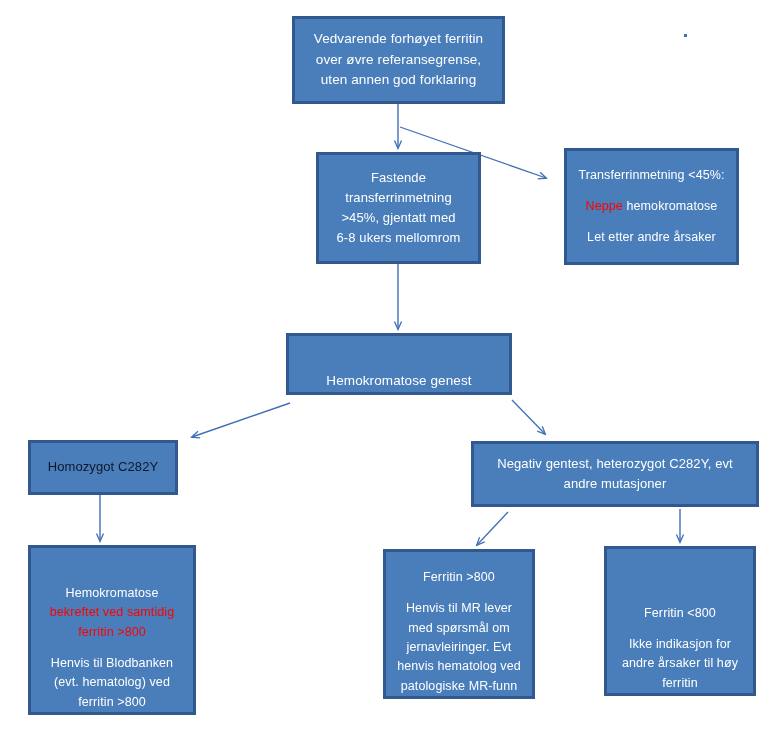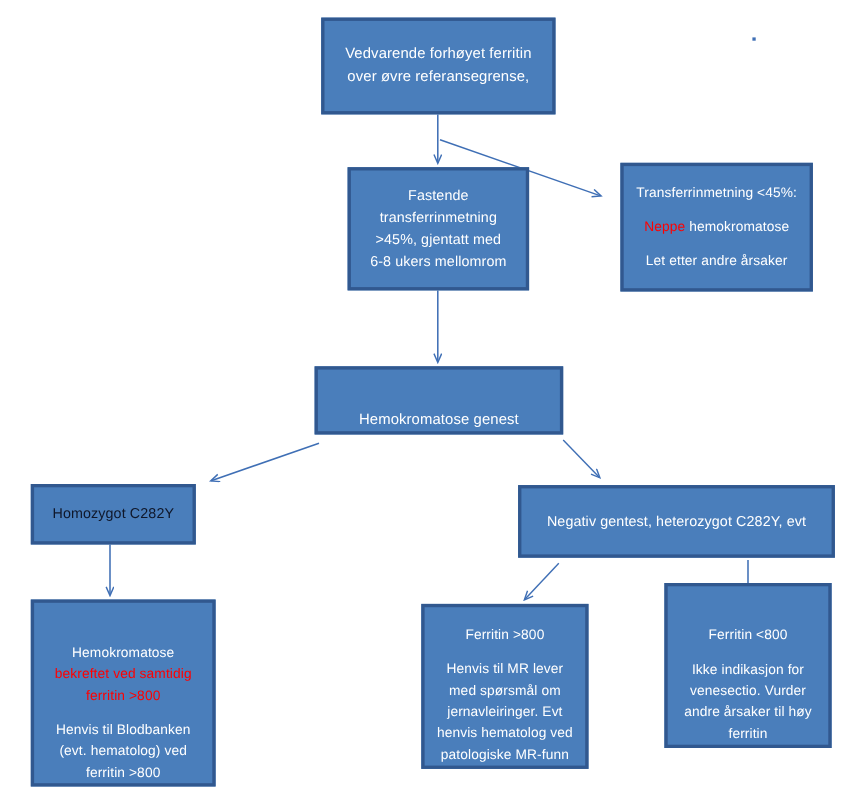--- a/index.html
+++ b/index.html
@@ -89,20 +89,21 @@
 
     <path d="M680,509 L680,542" stroke="#3f6fb5" stroke-width="1.4" fill="none" marker-end="url(#ah)"></path>
   </svg>
 
   <div class="dot" style="left:684px; top:34px;"></div>
 
   <div id="nodes-host">
       <div class="node" style="left: 292px; top: 16px; width: 213px; height: 88px; font-size: 13.5px; background: rgb(74, 126, 187); border-color: rgb(49, 88, 143); color: rgb(255, 255, 255);">
         <span class="line">Vedvarende forhøyet ferritin</span>
         <span class="line">over øvre referansegrense,</span>
+        <span class="line">uten annen god forklaring</span>
       </div>
       <div class="node" style="left: 316px; top: 152px; width: 165px; height: 112px; font-size: 13px; background: rgb(74, 126, 187); border-color: rgb(49, 88, 143); color: rgb(255, 255, 255);">
         <span class="line">Fastende</span>
         <span class="line">transferrinmetning</span>
         <span class="line">&gt;45%, gjentatt med</span>
         <span class="line">6-8 ukers mellomrom</span>
       </div>
       <div class="node" style="left: 564px; top: 148px; width: 175px; height: 117px; font-size: 12.5px; background: rgb(74, 126, 187); border-color: rgb(49, 88, 143); color: rgb(255, 255, 255);">
         <span class="line">Transferrinmetning &lt;45%:</span>
         <span class="blank"></span>
@@ -111,41 +112,41 @@
         <span class="line">Let etter andre årsaker</span>
       </div>
       <div class="node top-align" style="left: 286px; top: 333px; width: 226px; height: 62px; font-size: 13.5px; background: rgb(74, 126, 187); border-color: rgb(49, 88, 143); color: rgb(255, 255, 255); padding-top: 10px;">
         <span class="line">Hemokromatose genest</span>
       </div>
       <div class="node" style="left: 28px; top: 440px; width: 150px; height: 55px; font-size: 13px; background: rgb(74, 126, 187); border-color: rgb(49, 88, 143); color: #0f172a;">
         <span class="line">Homozygot C282Y</span>
       </div>
       <div class="node" style="left: 471px; top: 441px; width: 288px; height: 66px; font-size: 13px; background: rgb(74, 126, 187); border-color: rgb(49, 88, 143); color: rgb(255, 255, 255);">
         <span class="line">Negativ gentest, heterozygot C282Y, evt</span>
+        <span class="line">andre mutasjoner</span>
       </div>
       <div class="node top-align" style="left: 28px; top: 545px; width: 168px; height: 170px; font-size: 12.5px; background: rgb(74, 126, 187); border-color: rgb(49, 88, 143); color: rgb(255, 255, 255); padding-top: 10px;">
         <span class="line">Hemokromatose</span>
         <span class="line red">bekreftet ved samtidig</span>
         <span class="line red">ferritin &gt;800</span>
         <span class="blank"></span>
         <span class="line">Henvis til Blodbanken</span>
         <span class="line">(evt. hematolog) ved</span>
         <span class="line">ferritin &gt;800</span>
       </div>
       <div class="node top-align" style="left: 383px; top: 549px; width: 152px; height: 150px; font-size: 12.5px; background: rgb(74, 126, 187); border-color: rgb(49, 88, 143); color: rgb(255, 255, 255); padding-top: 10px;">
         <span class="line">Ferritin &gt;800</span>
         <span class="blank"></span>
         <span class="line">Henvis til MR lever</span>
         <span class="line">med spørsmål om</span>
         <span class="line">jernavleiringer. Evt</span>
         <span class="line">henvis hematolog ved</span>
         <span class="line">patologiske MR-funn</span>
       </div>
-      <div class="node top-align" style="left: 604px; top: 530px; width: 152px; height: 150px; font-size: 12.5px; background: rgb(74, 126, 187); border-color: rgb(49, 88, 143); color: rgb(255, 255, 255); padding-top: 10px;">
+      <div class="node top-align" style="left: 604px; top: 546px; width: 152px; height: 150px; font-size: 12.5px; background: rgb(74, 126, 187); border-color: rgb(49, 88, 143); color: rgb(255, 255, 255); padding-top: 10px;">
         <span class="line">Ferritin &lt;800</span>
         <span class="blank"></span>
         <span class="line">Ikke indikasjon for</span>
-        <span class="line">venesectio. Vurder</span>
         <span class="line">andre årsaker til høy</span>
         <span class="line">ferritin</span>
       </div>
     </div>
 </div>
 
 </body></html>

